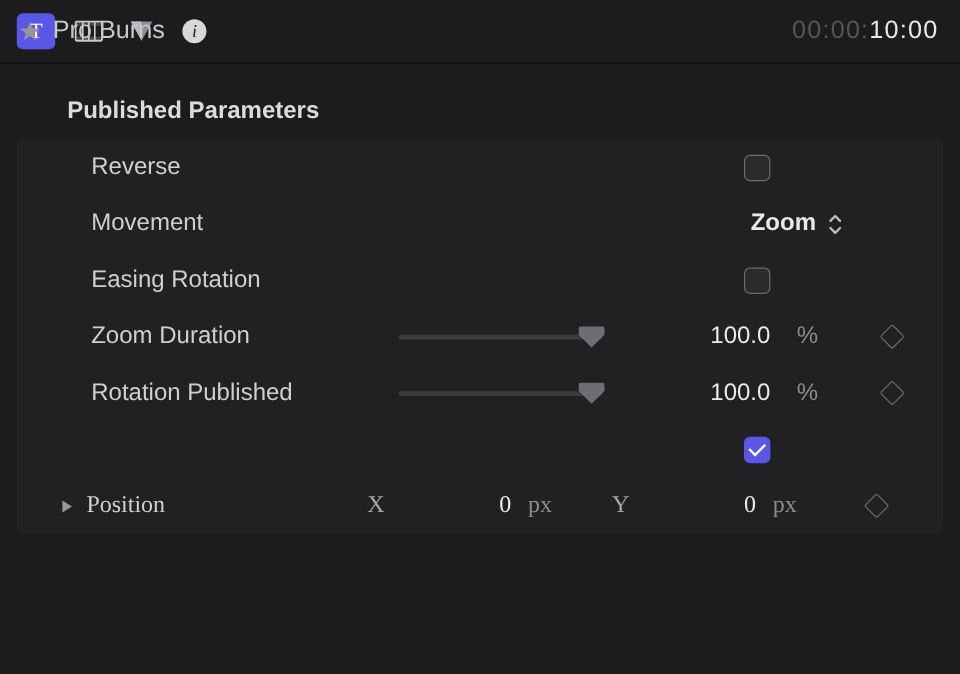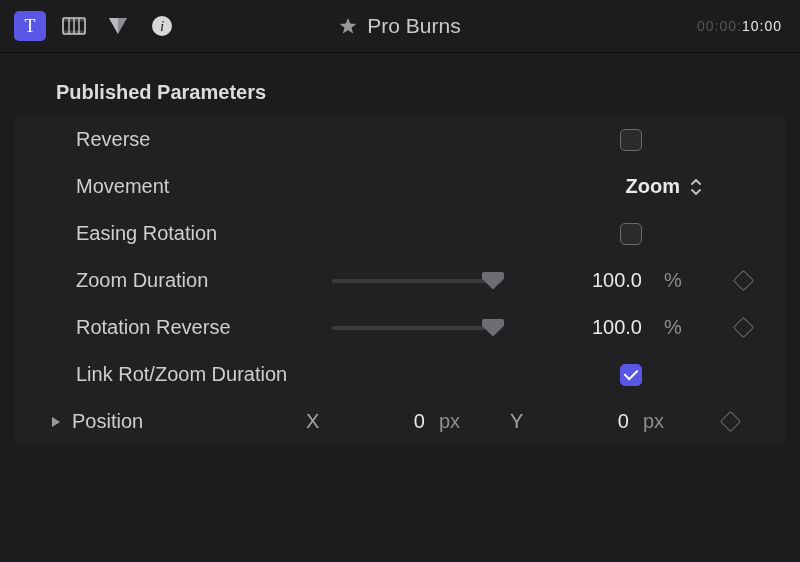--- a/index.html
+++ b/index.html
@@ -29,32 +29,32 @@
     justify-content: center;
     border-radius: 5px;
   }
   .tab-btn.active { background: #5b57e6; }
   .tab-btn svg { display: block; }
 
   .title-wrap {
     position: absolute;
     left: 0; right: 0;
     display: flex;
-    justify-content: center;
     pointer-events: none;
+    padding-left: 16px;
   }
   .title-inner { display: flex; align-items: center; gap: 10px; pointer-events: auto; }
   .title-text { color: #c9c9cd; font-size: 21px; }
 
   .spacer { flex: 1; }
 
   .timecode {
     font-variant-numeric: tabular-nums;
     letter-spacing: 1px;
-    font-size: 14px;
+    font-size: 21px;
   }
   .tc-dim { color: #555558; }
   .tc-bright { color: #e8e8ea; }
 
   .header-divider {
     height: 1px;
     background: #0a0a0b;
     margin: 0 0 2px 0;
   }
 
@@ -72,21 +72,21 @@
     margin: 0 14px;
   }
 
   .row {
     display: grid;
     grid-template-columns: 256px 200px 198px 1fr;
     align-items: center;
     height: 47px;
     padding-left: 62px;
   }
-  .row.with-arrow { padding-left: 36px; }
+  .row.with-arrow { padding-left: 36px; font-family: Liberation Serif, serif; }
   .label { color: #cfcfd2; font-size: 20px; }
   .label-wrap { display: flex; align-items: center; gap: 10px; }
 
   
   .popup {
     display: flex;
     align-items: center;
     justify-content: flex-end;
     gap: 10px;
     grid-column: 2 / 4;
@@ -273,37 +273,36 @@
     <div class="val-cell">
       <span class="val-num">100.0</span>
       <span class="val-unit">%</span>
     </div>
     <div class="kf-cell">
         <div class="diamond"></div>
       </div>
   </div>
 
   <div class="row">
-    <div class="label">Rotation Reverse</div>
+    <div class="label">Rotation Published</div>
     <div class="slider-cell">
       <div class="track">
           <div class="thumb"></div>
         </div>
     </div>
     <div class="val-cell">
       <span class="val-num">100.0</span>
       <span class="val-unit">%</span>
     </div>
     <div class="kf-cell">
         <div class="diamond"></div>
       </div>
   </div>
 
   <div class="row">
-    <div class="label" style="white-space:nowrap">Link Rot/Zoom Duration</div>
     <div></div>
     <div class="cb-cell">
       <div class="checkbox checked"></div>
     </div>
     <div class="kf-cell"></div>
   </div>
 
   <div class="row with-arrow">
     <div class="label-wrap">
       <svg width="12" height="14" viewBox="0 0 12 14" class="disclosure-tri">

